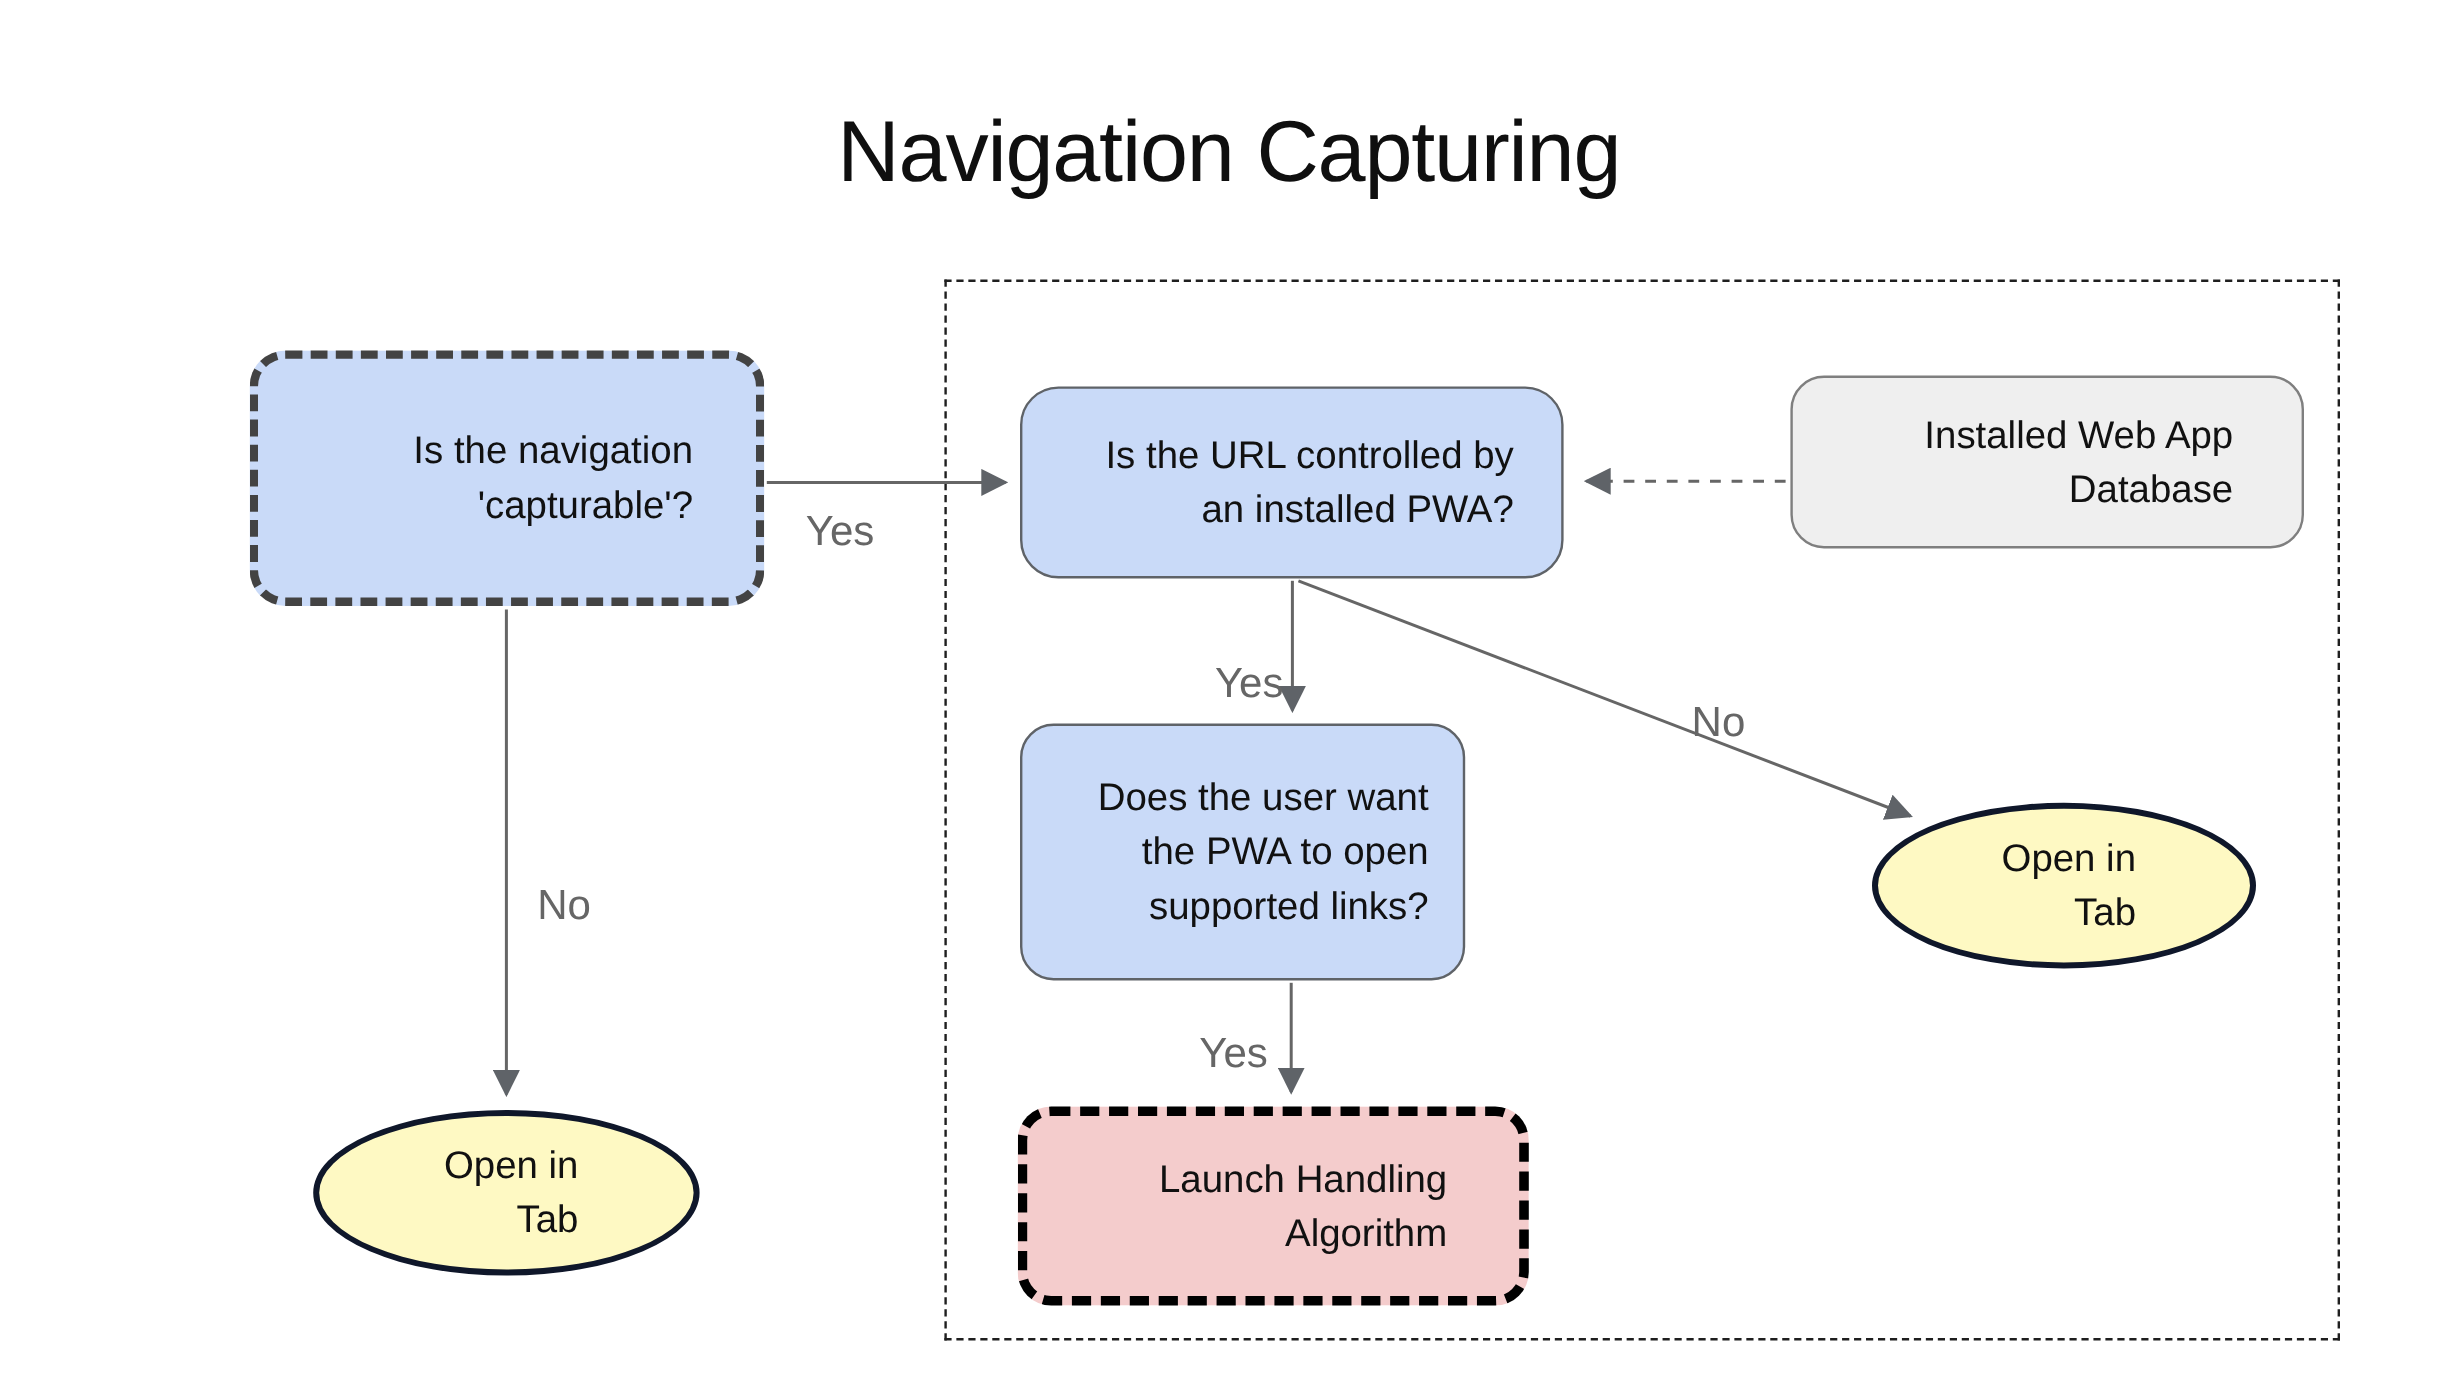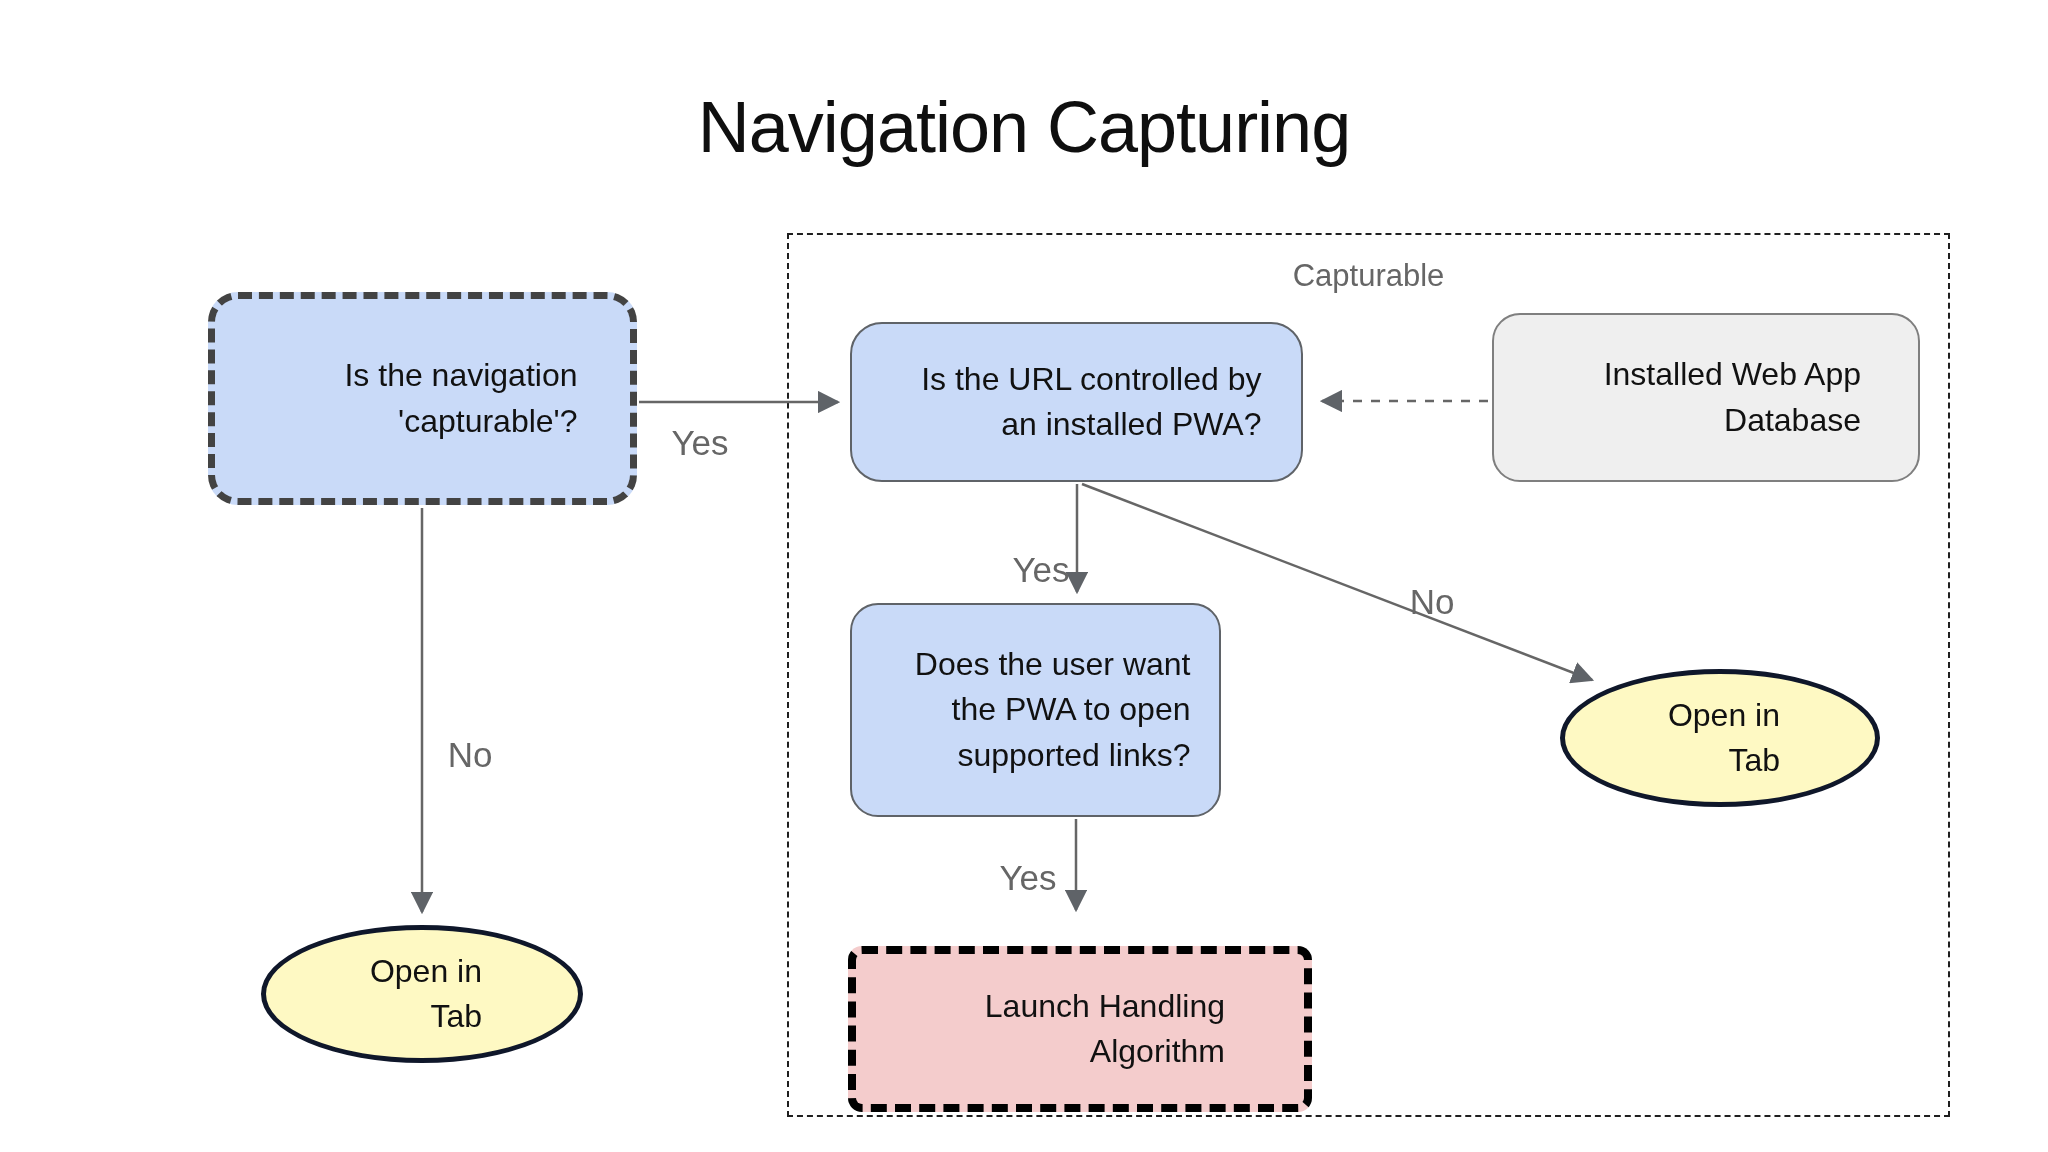--- a/index.html
+++ b/index.html
@@ -43,32 +43,32 @@
     left:208px;top:292px;width:429px;height:213px;
     background:#c9daf8;border:7px dashed #434343;border-radius:30px;
   }
   .n-nav .txt{max-width:310px;}
   .n-url{
     left:850px;top:322px;width:453px;height:160px;
     background:#c9daf8;border:2px solid #5f6368;border-radius:32px;
   }
   .n-url .txt{max-width:370px;}
   .n-db{
-    left:1492px;top:313px;width:428px;height:169px;
+    left:1492px;top:313px;width:428px;height:144px;
     background:#efefef;border:2px solid #7f7f7f;border-radius:28px;
   }
   .n-db .txt{max-width:310px;}
   .n-want{
     left:850px;top:603px;width:371px;height:214px;
     background:#c9daf8;border:2px solid #5f6368;border-radius:28px;
   }
   .n-want .txt{max-width:310px;}
   .n-launch{
-    left:848px;top:922px;width:464px;height:166px;
-    background:#f4cccc;border:8px dashed #000000;border-radius:14px;margin-top:24px;
+    left:848px;top:922px;width:426px;height:166px;
+    background:#f4cccc;border:8px dashed #000000;border-radius:28px;
   }
   .n-launch .txt{max-width:290px;}
   .ellipse{
     background:#fef9c3;border:5px solid #0f172a;border-radius:50%;
   }
   .e-left{left:261px;top:925px;width:322px;height:138px;}
   .e-right{left:1560px;top:669px;width:320px;height:138px;}
   .ellipse .txt{max-width:120px;}
   .edge-label{
     position:absolute;
@@ -84,21 +84,20 @@
   .wires{position:absolute;left:0;top:0;pointer-events:none;}
 </style>
 </head>
 <body>
 
 <div class="canvas">
 
   <div class="title">Navigation Capturing</div>
 
   <div class="group"></div>
-  <div class="group-label">Capturable</div>
 
   <svg class="wires" width="2048" height="1152" viewBox="0 0 2048 1152">
     <defs>
       <marker id="arrow" viewBox="0 0 10 10" refX="9" refY="5" markerWidth="9" markerHeight="9" orient="auto-start-reverse">
         <path d="M0,0 L10,5 L0,10 z" fill="#5f6368"></path>
       </marker>
     </defs>
     <line x1="639" y1="402" x2="838" y2="402" stroke="#666666" stroke-width="2.5" marker-end="url(#arrow)"></line>
     <line x1="422" y1="508" x2="422" y2="912" stroke="#666666" stroke-width="2.5" marker-end="url(#arrow)"></line>
     <line x1="1077" y1="484" x2="1077" y2="592" stroke="#666666" stroke-width="2.5" marker-end="url(#arrow)"></line>

